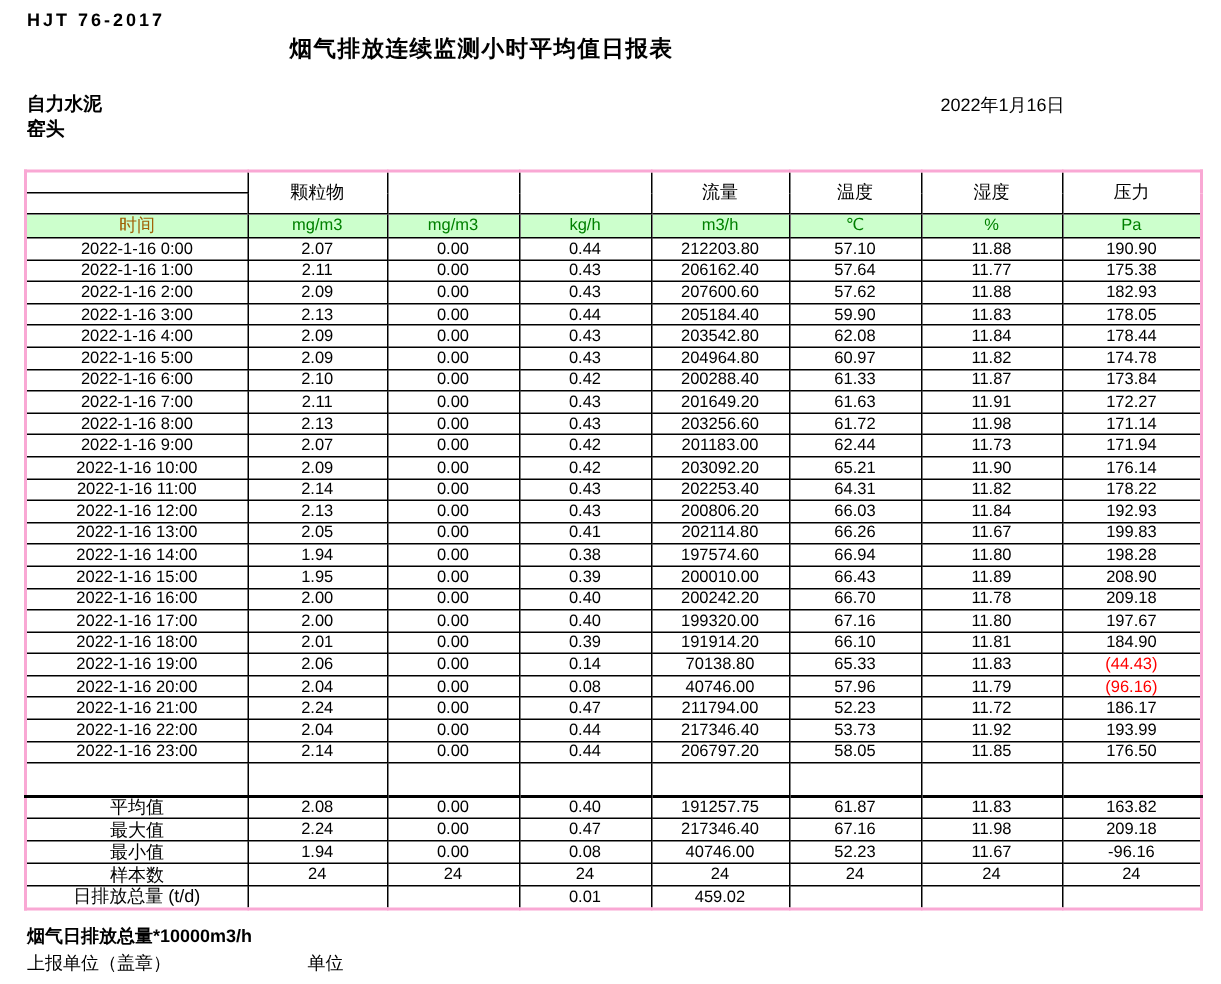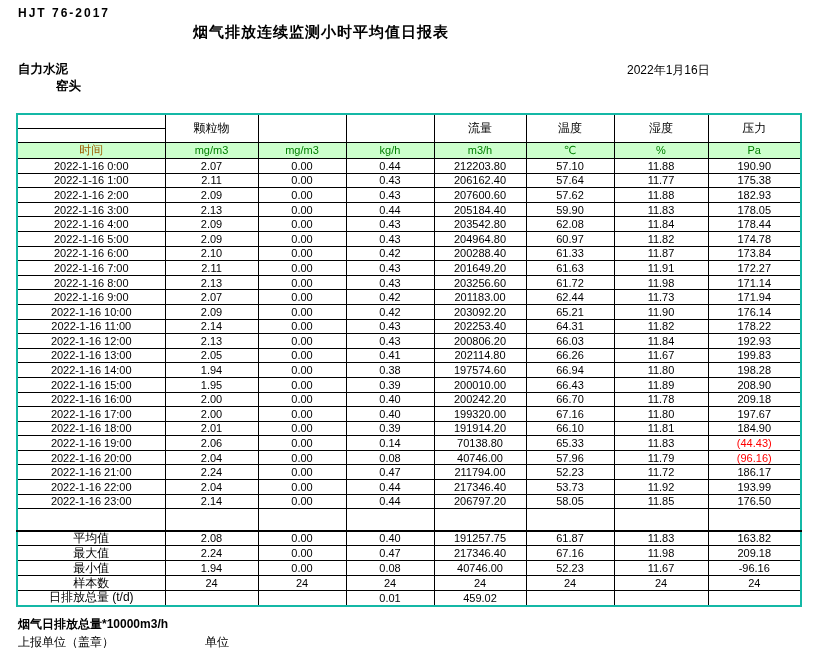--- a/index.html
+++ b/index.html
@@ -10,25 +10,25 @@
   html,body{margin:0;padding:0;}
   body{
     width:814px;height:656px;background:#ffffff;position:relative;
     font-family:"Liberation Sans","DejaVu Sans",sans-serif;color:#000;
     overflow:hidden;
   }
   .abs{position:absolute;}
   .std-code{left:18px;top:6px;font-weight:bold;font-size:12px;letter-spacing:2px;}
   .doc-title{left:193px;top:23px;font-weight:bold;font-size:15px;letter-spacing:1px;}
   .company{left:18px;top:61px;font-weight:bold;font-size:12.5px;}
-  .site{left:18px;top:78px;font-weight:bold;font-size:12.5px;margin-left:38px;}
+  .site{left:18px;top:78px;font-weight:bold;font-size:12.5px;}
   .rdate{left:627px;top:62px;font-size:12px;}
 
   .tablewrap{position:absolute;left:16px;top:113px;}
-  table{border-collapse:collapse;table-layout:fixed;width:784px;border:2px solid #14b8a6;}
+  table{border-collapse:collapse;table-layout:fixed;width:784px;border:2px solid #f9a8d4;}
   td{
     border:1px solid #000;font-size:11px;text-align:center;vertical-align:middle;
     padding:0;line-height:1.1;white-space:nowrap;overflow:hidden;
   }
   tr.group-a td{border-bottom:none;height:13px;font-size:12px;}
   tr.group-b td{border-top:none;height:13px;}
   tr.group-a td.c-time{border-bottom:1px solid #000;}
   tr.group-b td.c-time{border-top:1px solid #000;}
   td[rowspan]{height:26px;}
   tr.units td{background:var(--header-green);height:15px;color:var(--unit-text);font-size:11px;}

